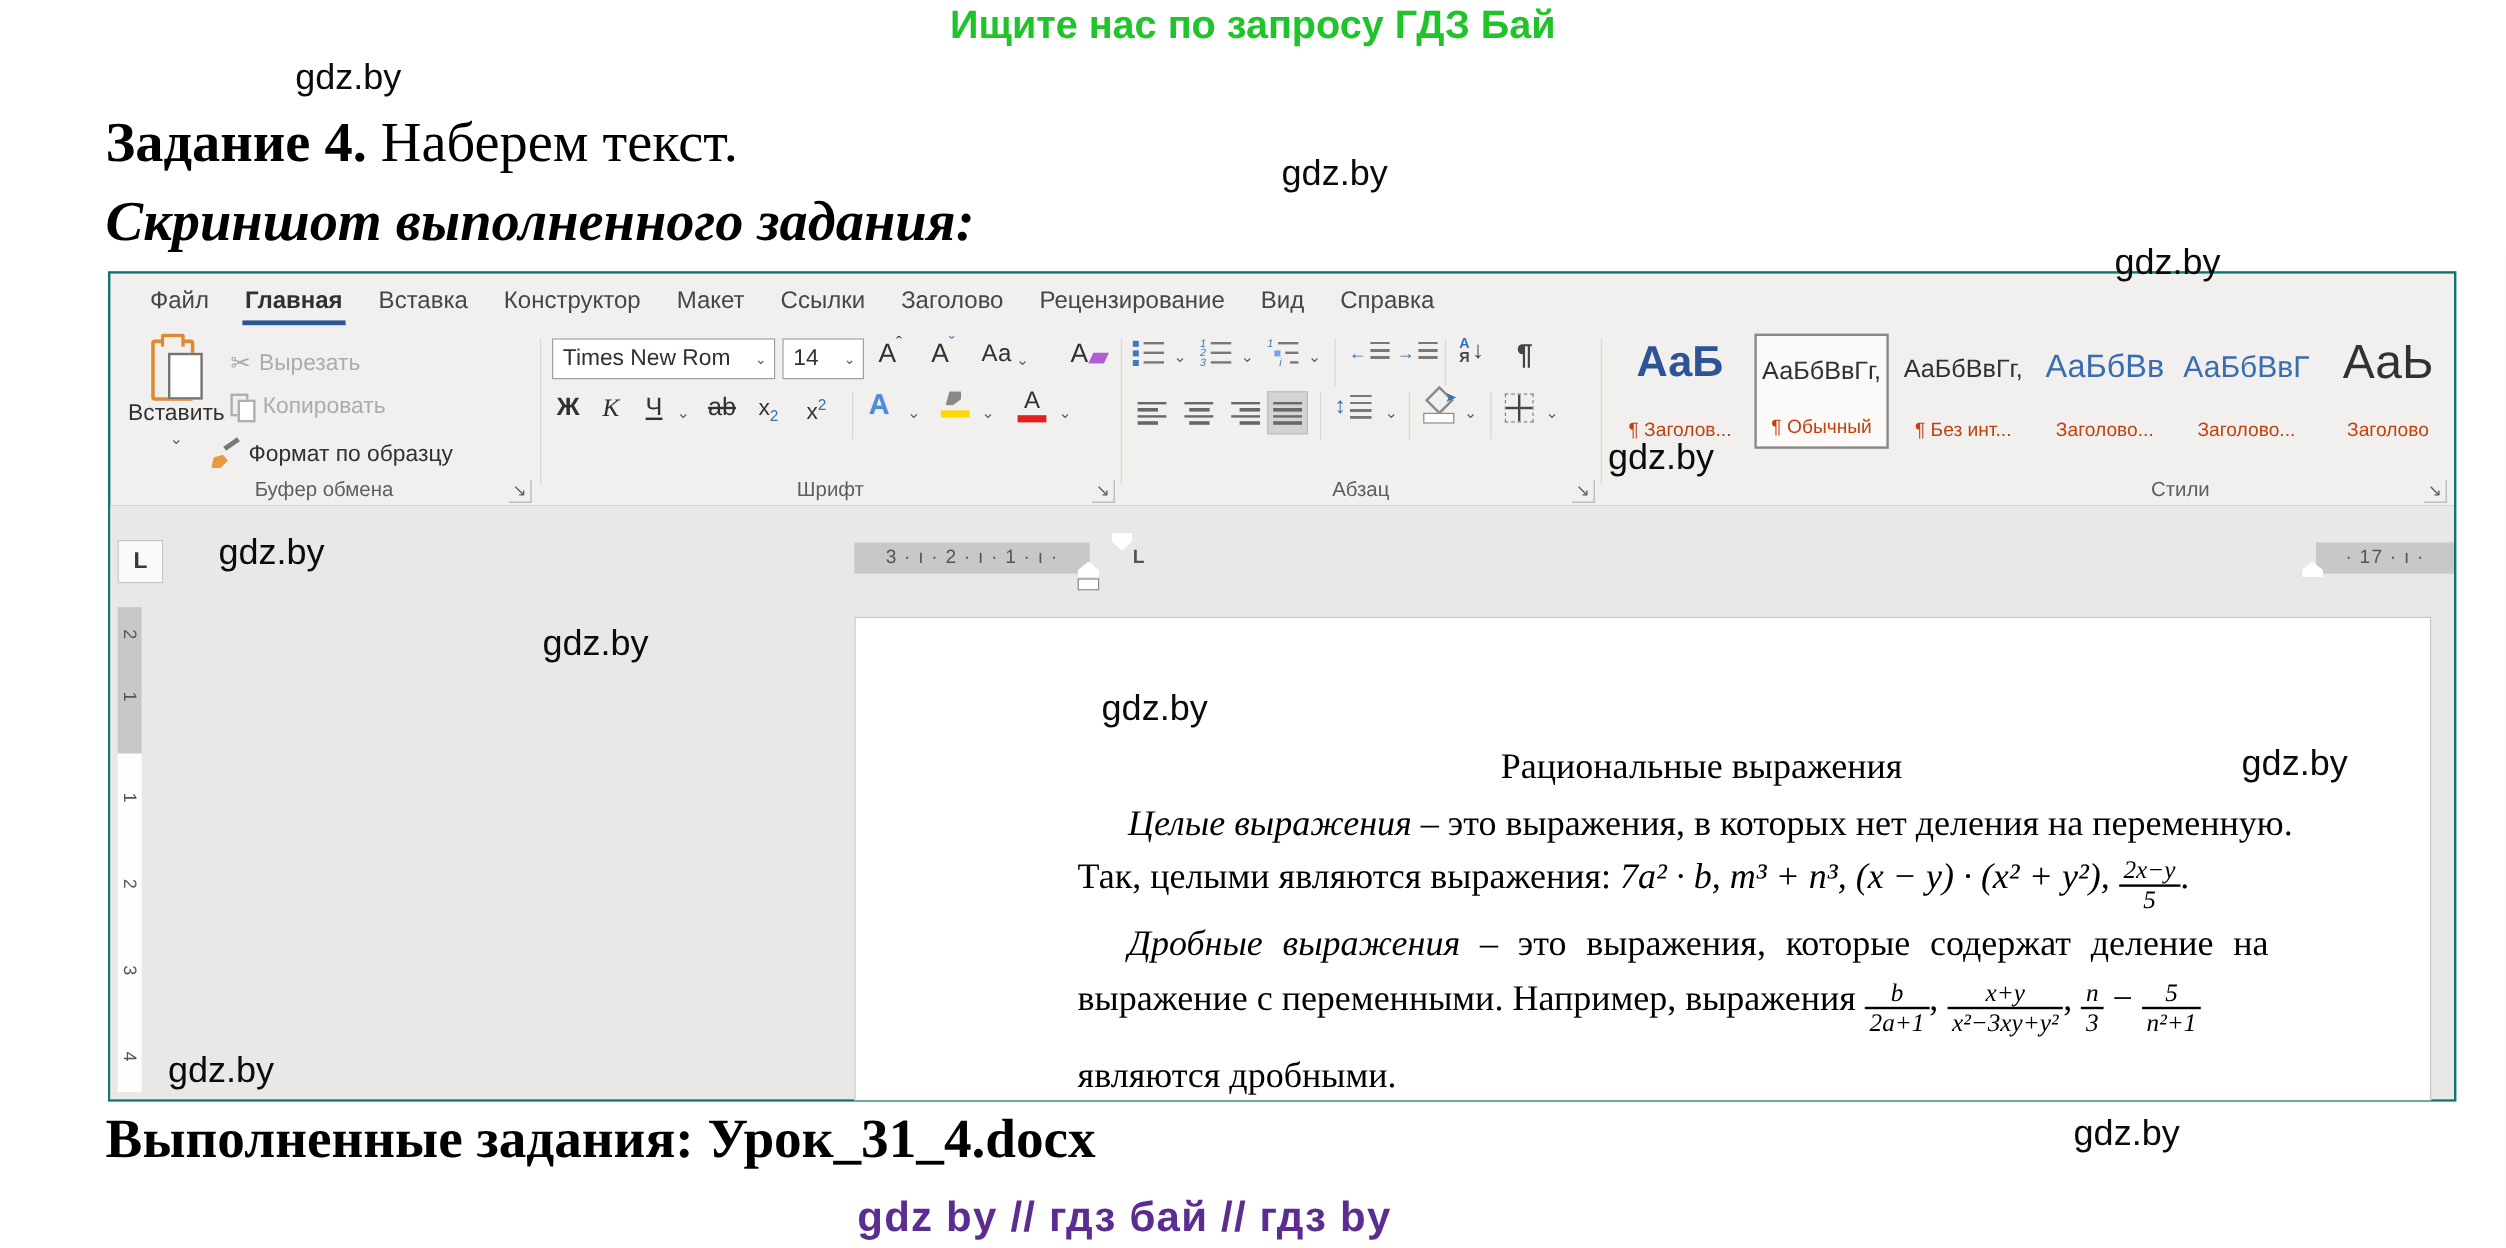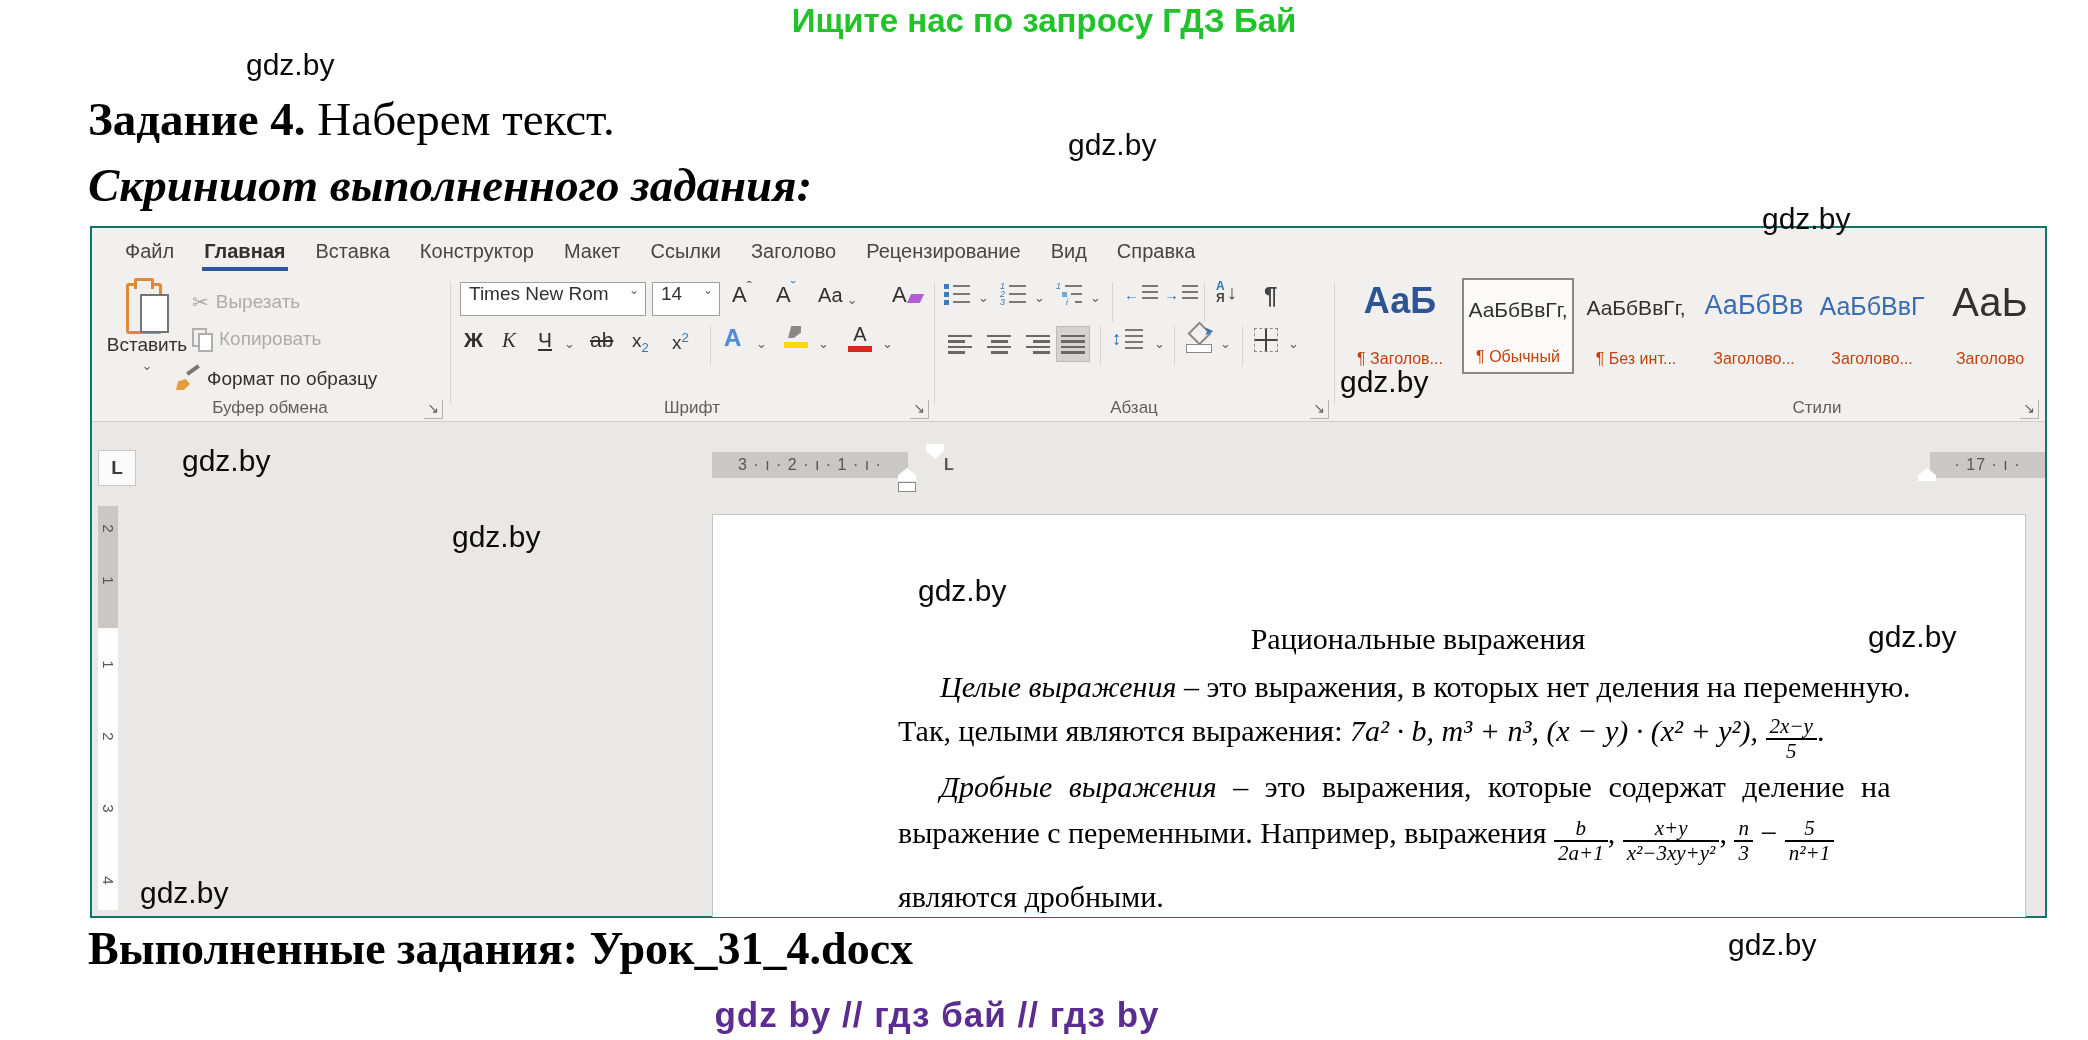--- a/index.html
+++ b/index.html
@@ -33,21 +33,21 @@
   .clip .sheet{position:absolute;right:0;top:16px;width:25px;height:35px;background:#fff;border:2px solid #767472}
   .ic-cut{font-size:20px;color:#a8a6a4}
   .ic-copy{position:relative;width:20px;height:22px}
   .ic-copy i{position:absolute;display:block;width:11px;height:15px;border:2px solid #b0aeac;background:#f1f0ee}
   .ic-copy i:first-child{left:0;top:0}
   .ic-copy i:last-child{left:6px;top:5px;background:#fff}
   .ic-brush{position:relative;width:24px;height:22px}
   .ic-brush::before{content:"";position:absolute;right:0;top:0;width:14px;height:4px;background:#7a7876;transform:rotate(-35deg)}
   .ic-brush::after{content:"";position:absolute;left:0;bottom:0;width:14px;height:11px;background:#e89a3c;clip-path:polygon(0 100%,15% 20%,70% 0,100% 45%,55% 100%)}
   
-  .combo{position:absolute;height:32px;background:#fff;border:1px solid #a19f9d;display:flex;}
+  .combo{position:absolute;height:32px;background:#fff;border:1px solid #a19f9d;display:flex;align-items:center}
   .combo .cv{flex:1;padding-left:8px;font-size:19px;color:#323130;white-space:nowrap;overflow:hidden}
   .combo .ca{width:22px;text-align:center;font-size:12px;color:#605e5c}
   .lbtn{position:absolute;font-size:22px;color:#323130;display:flex;align-items:flex-start}
   .mark{font-size:15px;margin-top:-4px;color:#2e74b5}
   .eras{display:inline-block;width:13px;height:9px;background:#b25cd6;transform:skewX(-25deg);margin:12px 0 0 2px}
   .fb{position:absolute;font-size:21px;color:#323130}
   .fb.bold{font-weight:bold}
   .fb.ital{font-style:italic;font-family:"Liberation Serif",serif}
   .fb.und{text-decoration:underline}
   .fb.strike{text-decoration:line-through}

